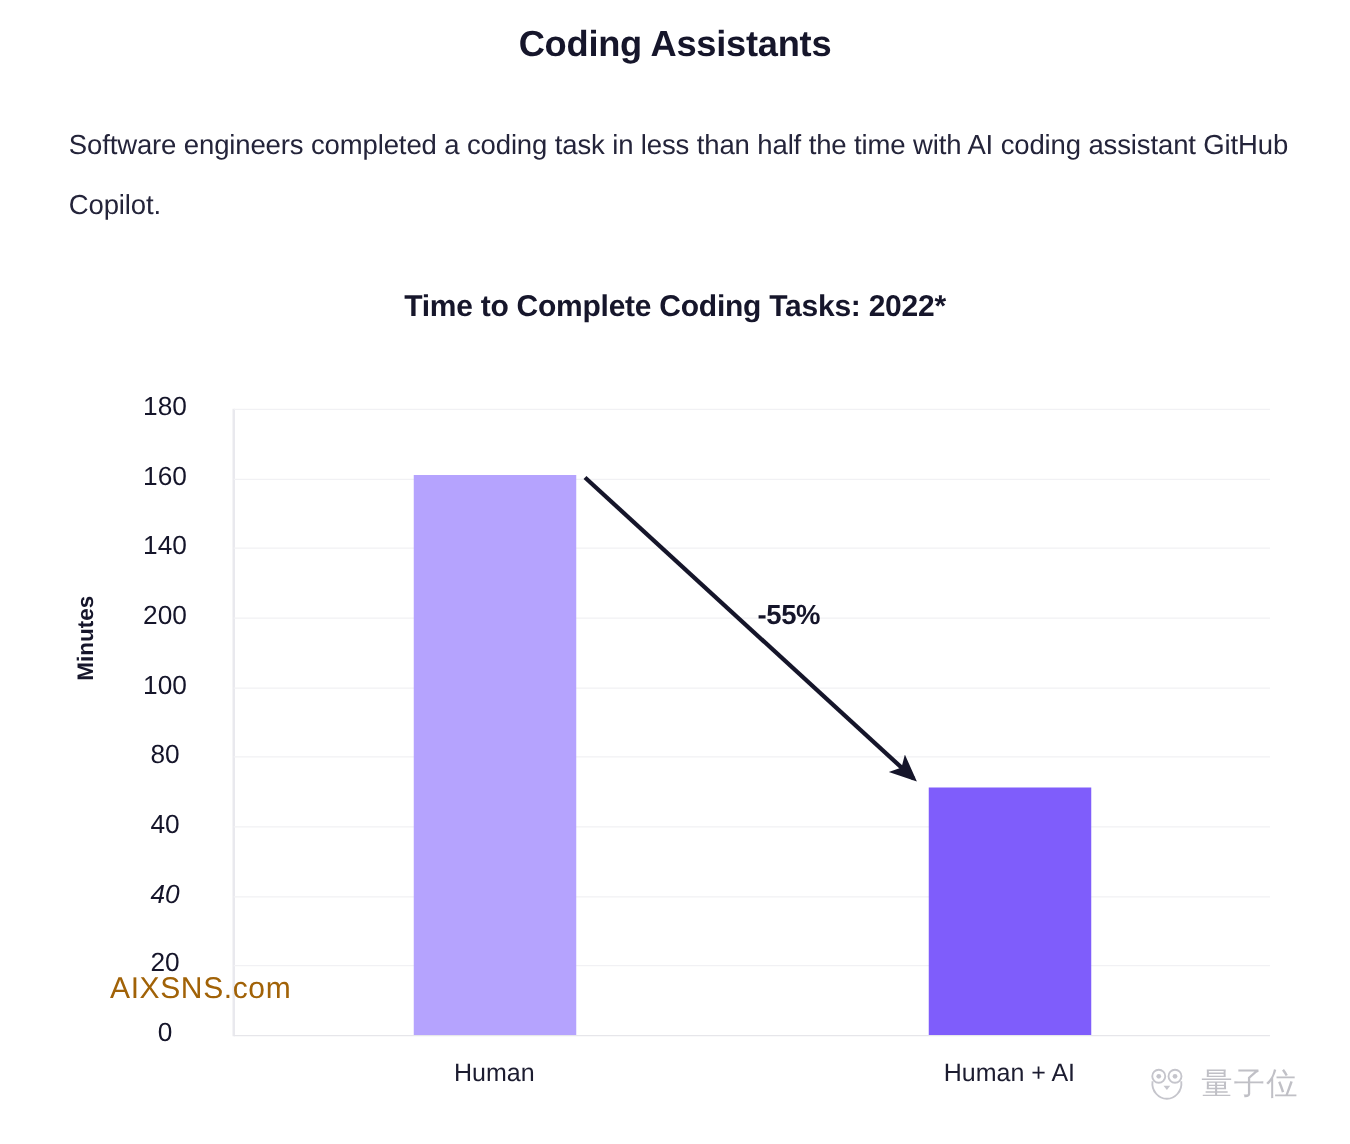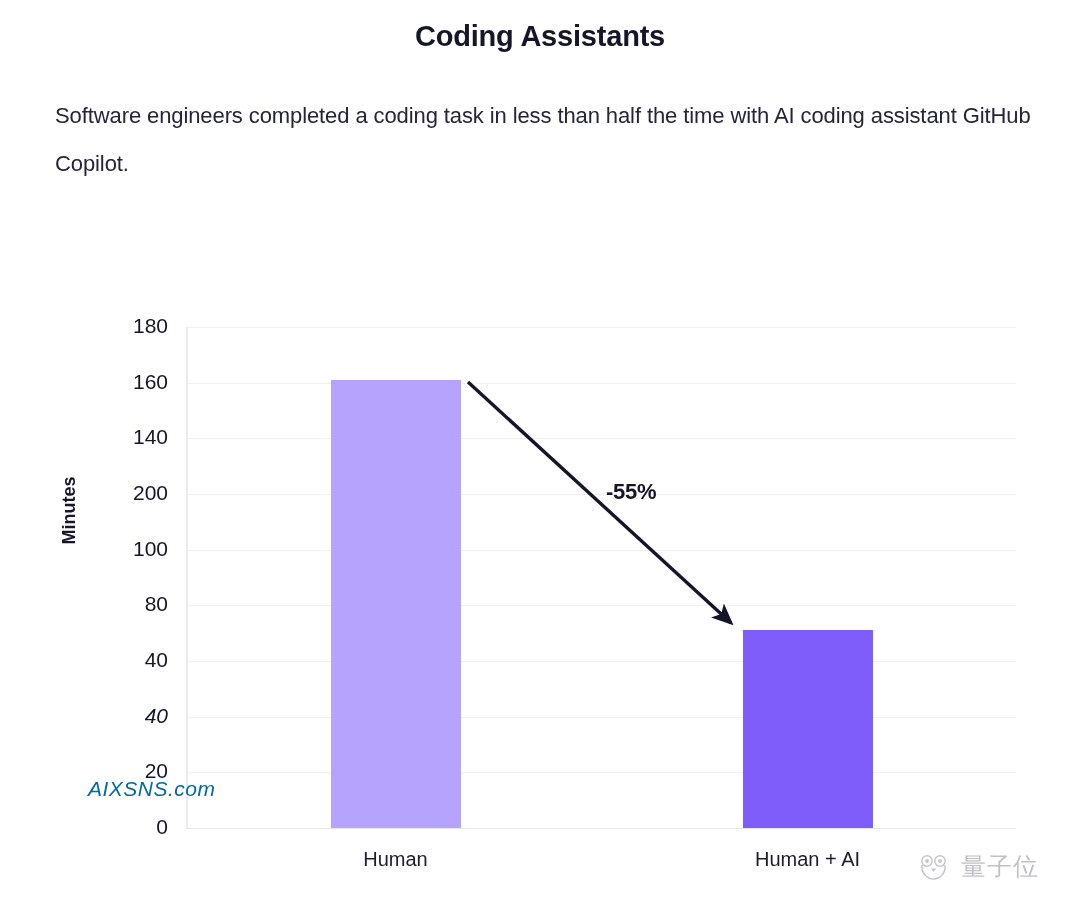--- a/index.html
+++ b/index.html
@@ -97,21 +97,21 @@
     width: 829px;
     height: 1px;
     background: #f1f1f4;
   }
   .gridline.baseline { background: #e6e6ea; }
   .yticks { position: absolute; left: 0; top: 0; width: 1080px; height: 915px; }
   .ytick-item {
     position: absolute;
     left: 96px;
     width: 72px;
-    text-align: right;
+    text-align: center;
     font-size: 21px;
     color: #15152a;
   }
 
   .bar {
     position: absolute;
     bottom: 0;
   }
   .bar-human { background: #b5a3fe; }
   .bar-humanai { background: #7f5dfb; }
@@ -141,25 +141,24 @@
     font-weight: bold;
     color: #15152a;
     letter-spacing: -0.3px;
   }
 
   
   .wm-aixsns {
     position: absolute;
     left: 88px;
     top: 777px;
-    font-size: 21px;
-    color: #0369a1;
+    font-size: 24px;
+    color: #a16207;
     letter-spacing: 0.5px;
     user-select: none;
-    font-style: italic;
   }
   .wm-brand {
     position: absolute;
     left: 916px;
     top: 850px;
     display: flex;
     align-items: center;
     gap: 7px;
     opacity: 0.62;
     user-select: none;
@@ -173,20 +172,21 @@
 </style>
 </head>
 <body>
 
 <div class="page-title">Coding Assistants</div>
 
 <div class="page-subtitle">Software engineers completed a coding task in less than half the time with AI coding assistant GitHub Copilot.</div>
 
 <div class="chart-wrap">
 
+  <div class="chart-title">Time to Complete Coding Tasks: 2022*</div>
 
   <div class="y-axis-label">Minutes</div>
 
   <div class="yticks" id="yticks">
       <div class="ytick-item" style="top: 815px;">0</div>
       <div class="ytick-item" style="top: 759.333px;">20</div>
       <div class="ytick-item" style="top: 703.667px; font-style: italic;">40</div>
       <div class="ytick-item" style="top: 648px;">40</div>
       <div class="ytick-item" style="top: 592.333px;">80</div>
       <div class="ytick-item" style="top: 536.667px;">100</div>

